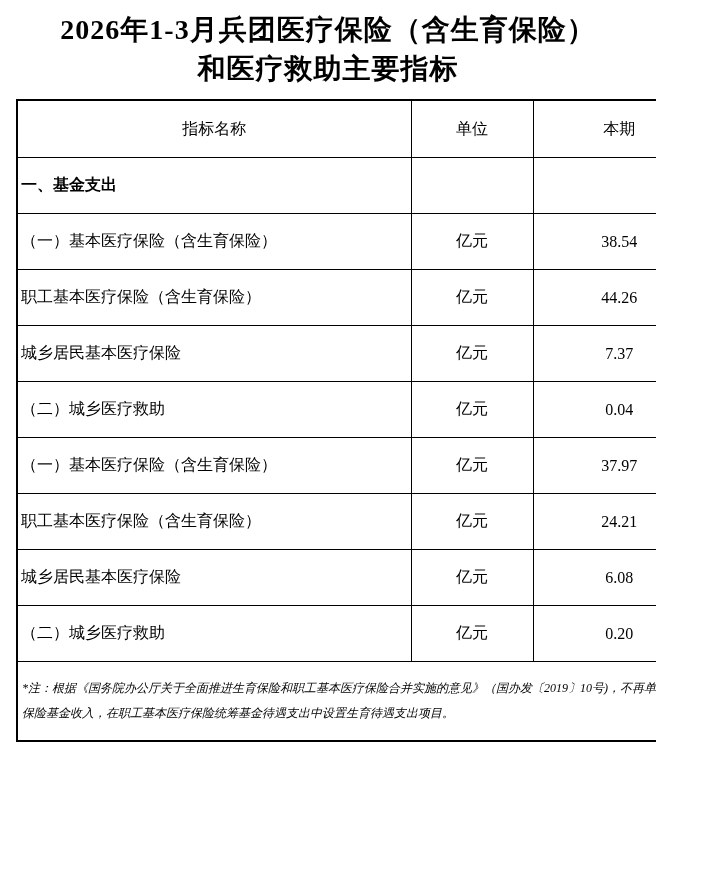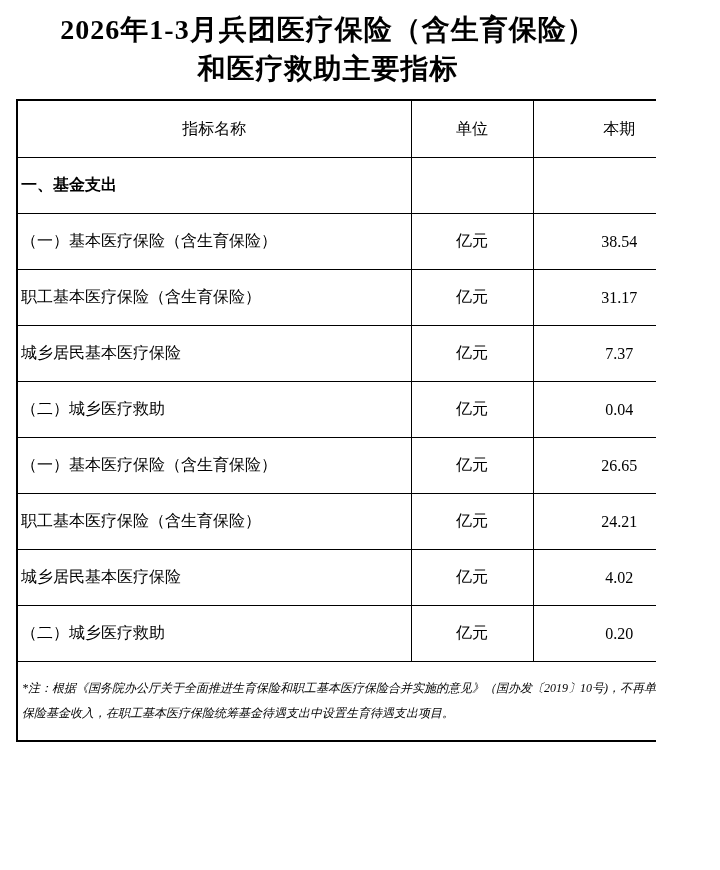--- a/index.html
+++ b/index.html
@@ -94,46 +94,46 @@
           <td class="cell-value"></td>
         </tr>
         <tr>
           <td class="cell-name">（一）基本医疗保险（含生育保险）</td>
           <td class="cell-unit">亿元</td>
           <td class="cell-value">38.54</td>
         </tr>
         <tr>
           <td class="cell-name">职工基本医疗保险（含生育保险）</td>
           <td class="cell-unit">亿元</td>
-          <td class="cell-value">31.17</td>
+          <td class="cell-value">44.26</td>
         </tr>
         <tr>
           <td class="cell-name">城乡居民基本医疗保险</td>
           <td class="cell-unit">亿元</td>
           <td class="cell-value">7.37</td>
         </tr>
         <tr>
           <td class="cell-name">（二）城乡医疗救助</td>
           <td class="cell-unit">亿元</td>
           <td class="cell-value">0.04</td>
         </tr>
         <tr>
           <td class="cell-name">（一）基本医疗保险（含生育保险）</td>
           <td class="cell-unit">亿元</td>
-          <td class="cell-value">26.65</td>
+          <td class="cell-value">37.97</td>
         </tr>
         <tr>
           <td class="cell-name">职工基本医疗保险（含生育保险）</td>
           <td class="cell-unit">亿元</td>
           <td class="cell-value">24.21</td>
         </tr>
         <tr>
           <td class="cell-name">城乡居民基本医疗保险</td>
           <td class="cell-unit">亿元</td>
-          <td class="cell-value">4.02</td>
+          <td class="cell-value">6.08</td>
         </tr>
         <tr>
           <td class="cell-name">（二）城乡医疗救助</td>
           <td class="cell-unit">亿元</td>
           <td class="cell-value">0.20</td>
         </tr>
       </tbody>
     <tfoot>
       <tr>
         <td class="footnote-cell" colspan="3">*注：根据《国务院办公厅关于全面推进生育保险和职工基本医疗保险合并实施的意见》（国办发〔2019〕10号)，不再单列生育保险基金收入，在职工基本医疗保险统筹基金待遇支出中设置生育待遇支出项目。</td>

